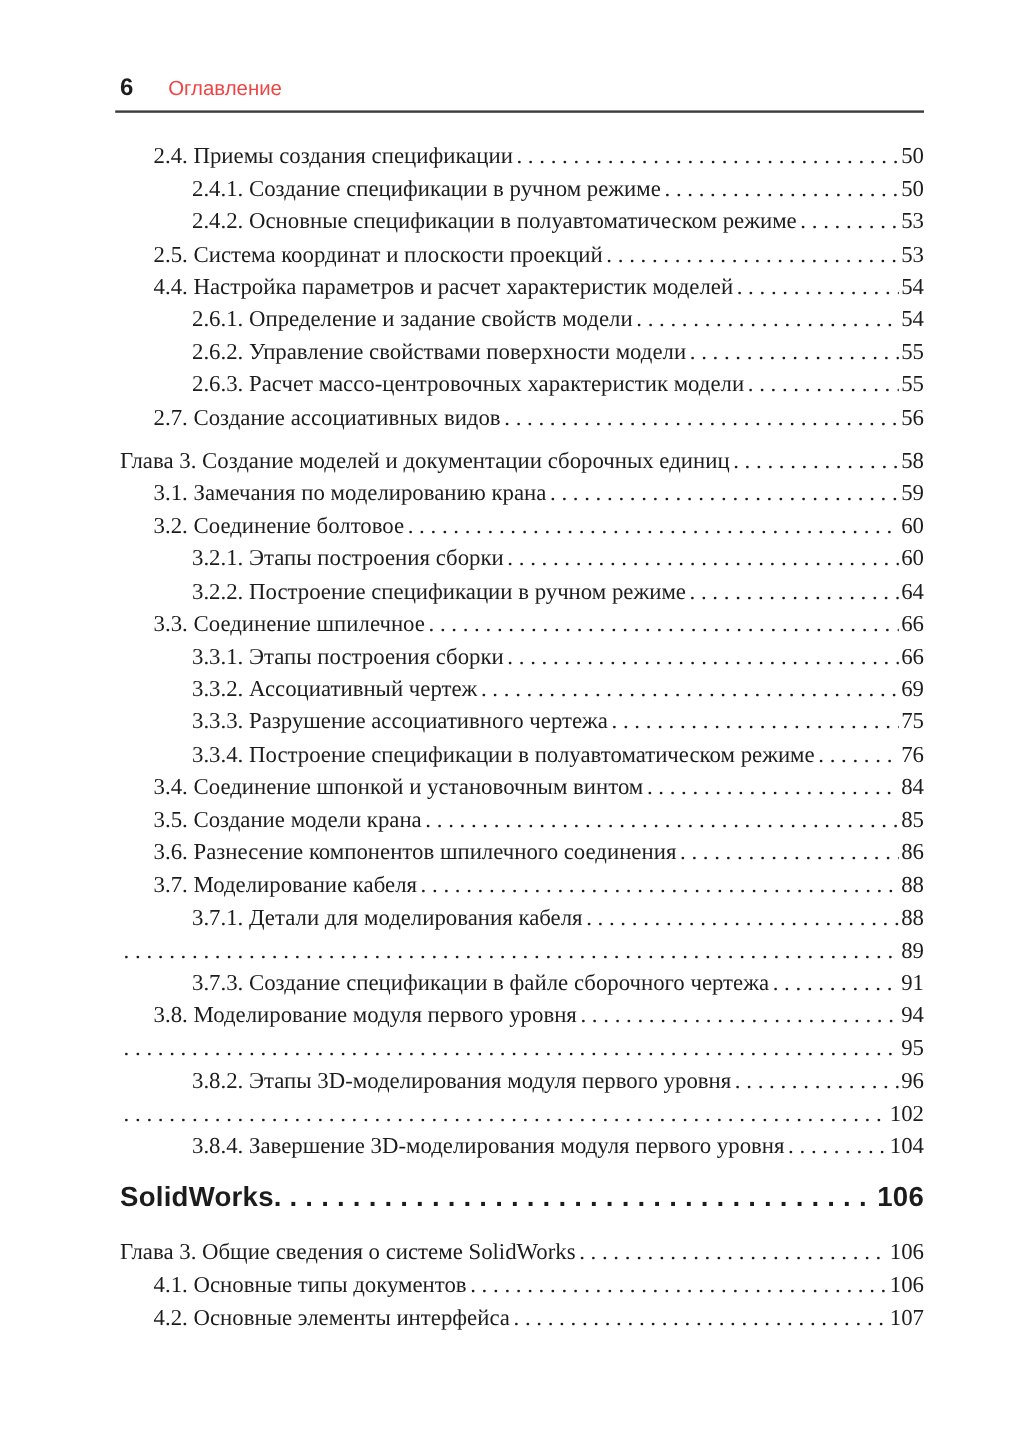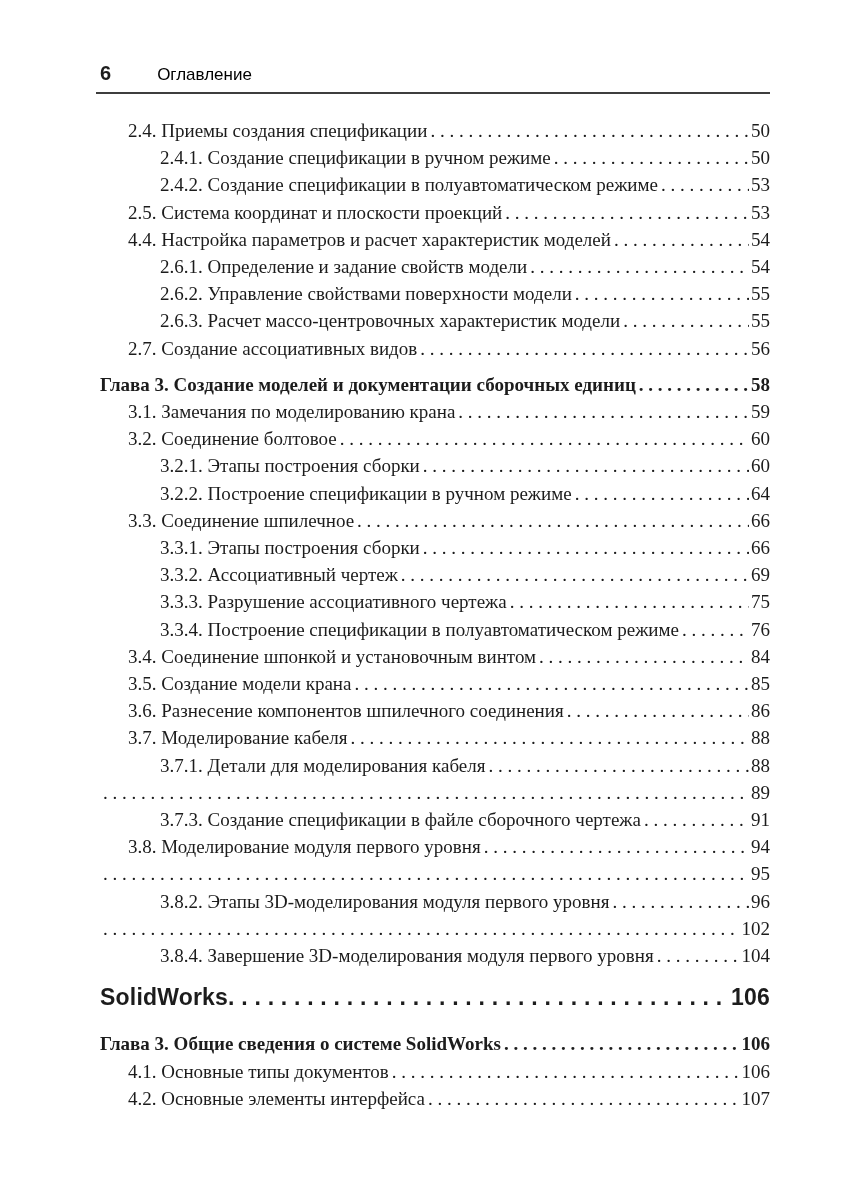--- a/index.html
+++ b/index.html
@@ -27,22 +27,22 @@
     align-items: baseline;
     font-family: "Liberation Sans", sans-serif;
     color: #1d1d1d;
   }
   .running-header .pageno {
     font-size: 20px;
     font-weight: bold;
   }
   .running-header .htitle {
     font-size: 17px;
-    margin-left: 46px;
-    color: #000000;
+    margin-left: 29px;
+    color: #ef4444;
   }
   .header-rule {
     height: 0;
     border: none;
     border-top: 2px solid #3d3d3d;
     margin: 7px 0 0 -4px;
   }
   
   .toc {
     margin-top: 23px;
@@ -61,21 +61,21 @@
     white-space: nowrap;
     margin: 0 2px 0 3px;
   }
   .row .leader::after {
     content: ". . . . . . . . . . . . . . . . . . . . . . . . . . . . . . . . . . . . . . . . . . . . . . . . . . . . . . . . . . . . . . . . . . . . . . . . . . . . . . . . . . . . . . . . . . . . . . . . . . . . . . . .";
   }
   .row .pagenum { flex: 0 0 auto; }
   .l1 .label { padding-left: 28px; }
   .l2 .label { padding-left: 60px; }
   .chapter {
-    font-weight: bold;
+    font-weight: normal;
     margin-top: 9px;
   }
   .part {
     font-family: "Liberation Sans", sans-serif;
     font-weight: bold;
     font-size: 23px;
     line-height: 30px;
     margin-top: 13px;
     margin-bottom: 18px;
     letter-spacing: 0.2px;
@@ -98,21 +98,21 @@
         <span class="label">2.4. Приемы создания спецификации</span>
         <span class="leader"></span>
         <span class="pagenum">50</span>
       </div>
       <div class="row l2">
         <span class="label">2.4.1. Создание спецификации в ручном режиме</span>
         <span class="leader"></span>
         <span class="pagenum">50</span>
       </div>
       <div class="row l2">
-        <span class="label">2.4.2. Создание спецификации в полуавтоматическом режиме</span>
+        <span class="label">2.4.2. Основные спецификации в полуавтоматическом режиме</span>
         <span class="leader"></span>
         <span class="pagenum">53</span>
       </div>
       <div class="row l1">
         <span class="label">2.5. Система координат и плоскости проекций</span>
         <span class="leader"></span>
         <span class="pagenum">53</span>
       </div>
       <div class="row l1">
         <span class="label">4.4. Настройка параметров и расчет характеристик моделей</span>

